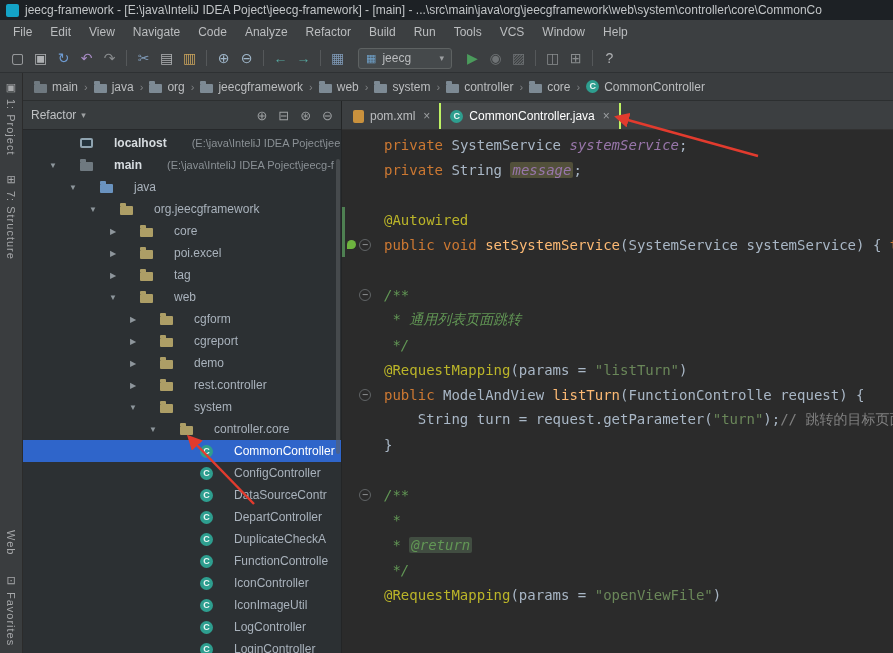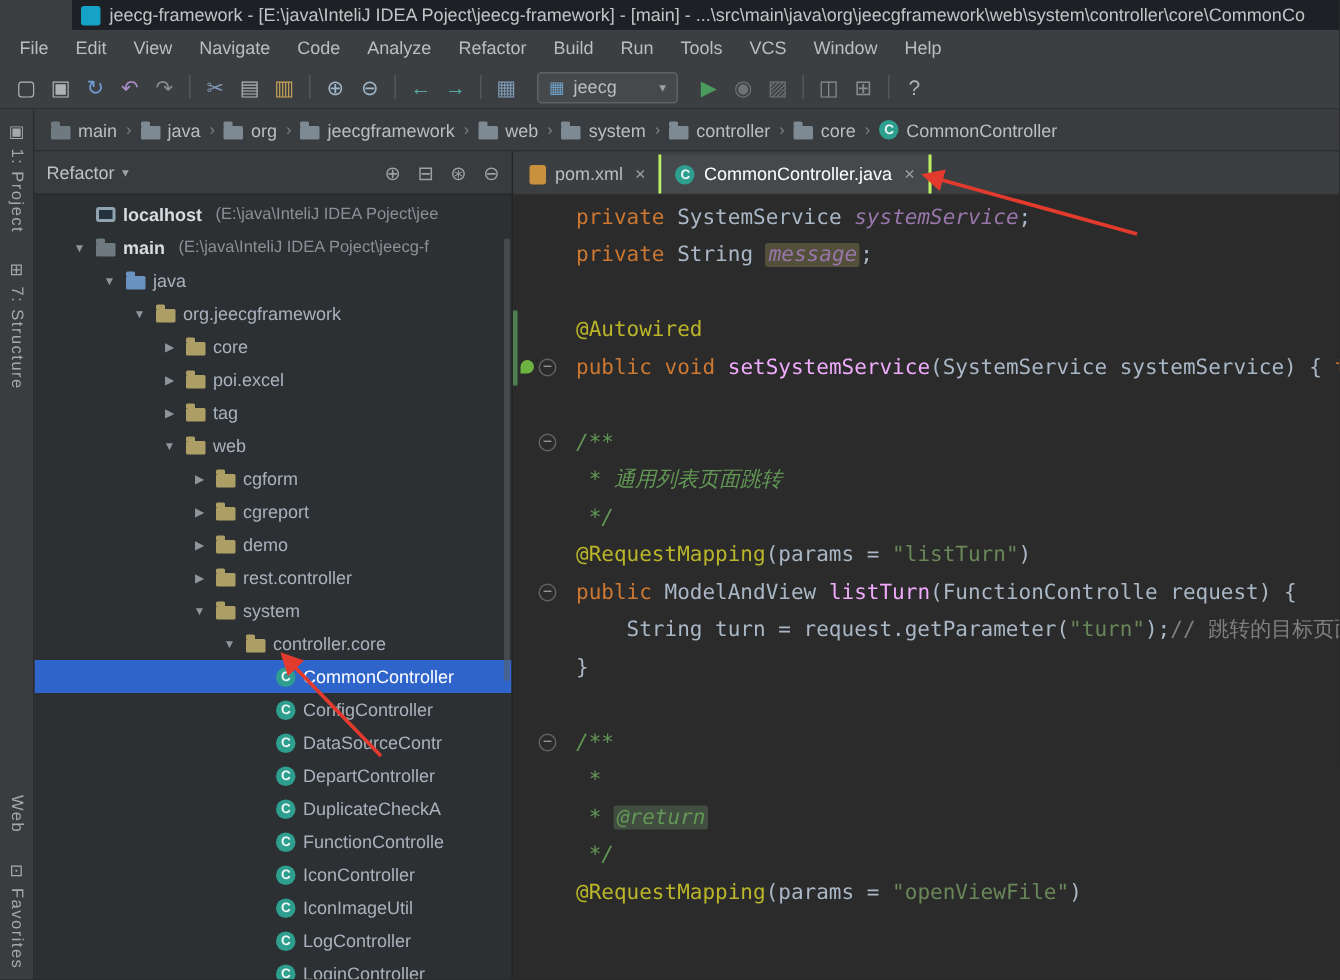--- a/index.html
+++ b/index.html
@@ -1,20 +1,20 @@
 <!DOCTYPE html>
 <html><head>
 <meta charset="utf-8">
 <style>
   html,body{margin:0;padding:0;background:#222;}
   .app{width:893px;height:653px;position:relative;overflow:hidden;background:#3C3F41;
        font-family:"Liberation Sans",sans-serif;color:#BBBDBF;user-select:none;}
   
   .titlebar{height:20px;background:#1D2125;display:flex;align-items:center;gap:6px;
-            padding:0 6px;font-size:12px;color:#C2C5C7;white-space:nowrap;overflow:hidden;margin-left:48px;}
+            padding:0 6px;font-size:12px;color:#C2C5C7;white-space:nowrap;overflow:hidden;}
   .app-icon{width:13px;height:13px;background:#14A3C7;border-radius:2px;flex:none;}
   
   .menubar{height:24px;display:flex;align-items:center;padding:0 4px;font-size:12px;background:#3C3F41;}
   .menu-item{padding:3px 9px;}
   
   .toolbar{height:28px;display:flex;align-items:center;padding:0 6px;background:#3C3F41;
            border-bottom:1px solid #2E3133;}
   .tb-group{display:flex;align-items:center;}
   .tb-icon{font-size:14px;width:23px;text-align:center;color:#AFB1B3;}
   .tb-sep{width:1px;height:16px;background:#55585A;margin:0 5px;display:inline-block;}
@@ -39,21 +39,21 @@
   .crumb-sep{color:#808385;font-size:11px;margin:0 2px;}
   
   .content{flex:1;display:flex;min-height:0;}
   .project-panel{width:318px;flex:none;background:#2C3033;border-right:1px solid #232526;
                  display:flex;flex-direction:column;position:relative;}
   .panel-header{height:28px;display:flex;align-items:center;gap:5px;padding:0 8px;font-size:12px;
                 color:#BFC1C3;background:#383C3E;border-bottom:1px solid #26282A;flex:none;}
   .ph-caret{font-size:9px;color:#9DA0A2;}
   .ph-icons{margin-left:auto;display:flex;gap:11px;color:#9DA0A2;font-size:13px;}
   .project-tree{flex:1;overflow:hidden;padding-top:2px;font-size:12px;white-space:nowrap;}
-  .tree-row{height:22px;display:flex;align-items:center;gap:5px;}
+  .tree-row{height:22px;display:flex;align-items:center;gap:21px;}
   .tree-row.sel{background:#2F65CA;color:#FFF;}
   .tree-exp{width:12px;font-size:8px;color:#8E969C;text-align:center;flex:none;}
   .tree-label{color:#A9B2BC;}
   .tree-label.bold{font-weight:bold;color:#D7DCE0;}
   .sel .tree-label{color:#FFFFFF;}
   .tree-path{color:#8A9095;font-size:11px;margin-left:4px;}
   .panel-scrollbar{position:absolute;right:1px;top:58px;width:4px;height:295px;background:#5C6062;
                    border-radius:2px;opacity:.55;}
   
   .ic{flex:none;display:inline-block;}
@@ -84,21 +84,21 @@
                justify-content:flex-end;padding-right:5px;height:100%;box-sizing:border-box;}
   .change-bar{position:absolute;left:0;top:0;width:3px;height:100%;background:#4E8052;}
   .spring-icon{width:9px;height:9px;border-radius:50% 50% 50% 0;background:#6DB33F;margin-right:3px;}
   .fold-icon{width:12px;height:12px;border:1px solid #5F6365;border-radius:50%;color:#9DA0A2;
              font-size:10px;line-height:10px;text-align:center;box-sizing:border-box;flex:none;}
   .code-text{white-space:pre;padding-left:8px;color:#A9B7C6;}
   .s-pl{color:#A9B7C6;}
   .s-kw{color:#CC7832;}
   .s-field{color:#9876AA;font-style:italic;}
   .s-ann{color:#BBB529;}
-  .s-mth{color:#f0abfc;}
+  .s-mth{color:#fdba74;}
   .s-str{color:#6A8759;}
   .s-cmt{color:#629755;font-style:italic;}
   .s-lcmt{color:#808080;}
   .s-hlfield{color:#9876AA;font-style:italic;background:#52503A;border-radius:2px;padding:0 2px;}
   .s-hltag{color:#629755;font-style:italic;background:#414D41;border-radius:2px;padding:0 2px;}
   
   .annot{position:absolute;left:0;top:0;width:893px;height:653px;pointer-events:none;z-index:50;}
 </style>
 </head>
 <body>

